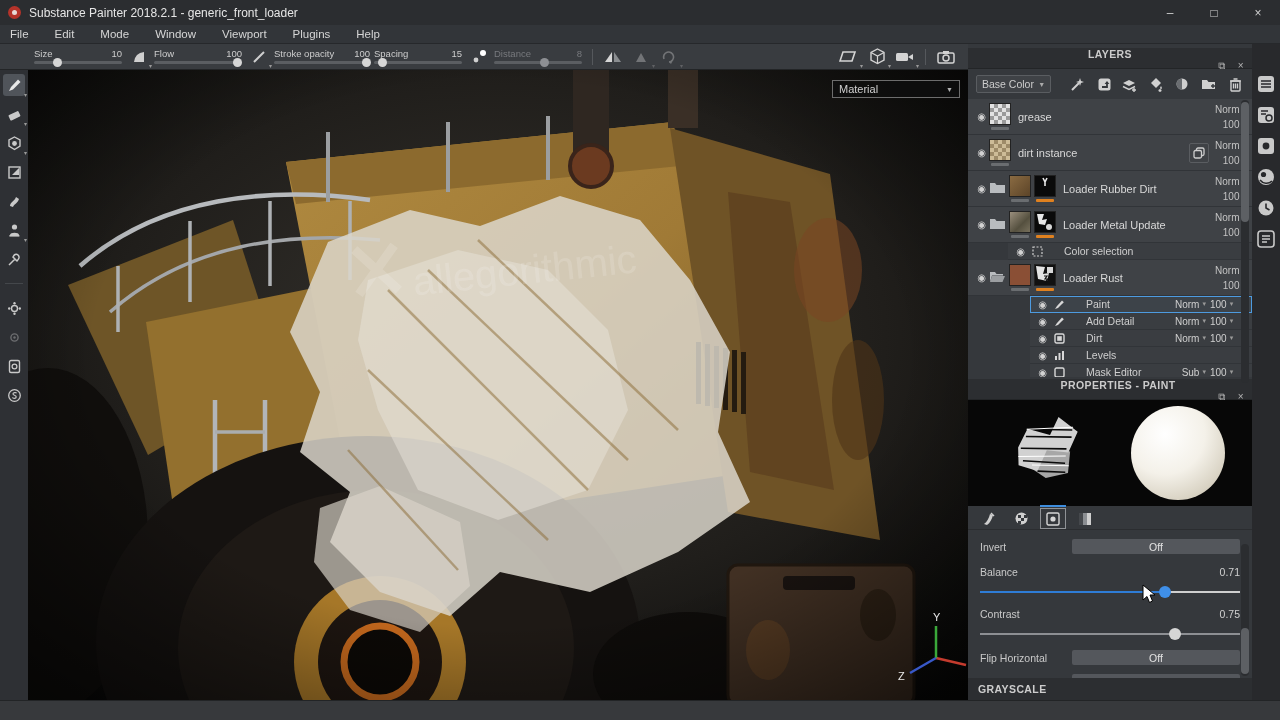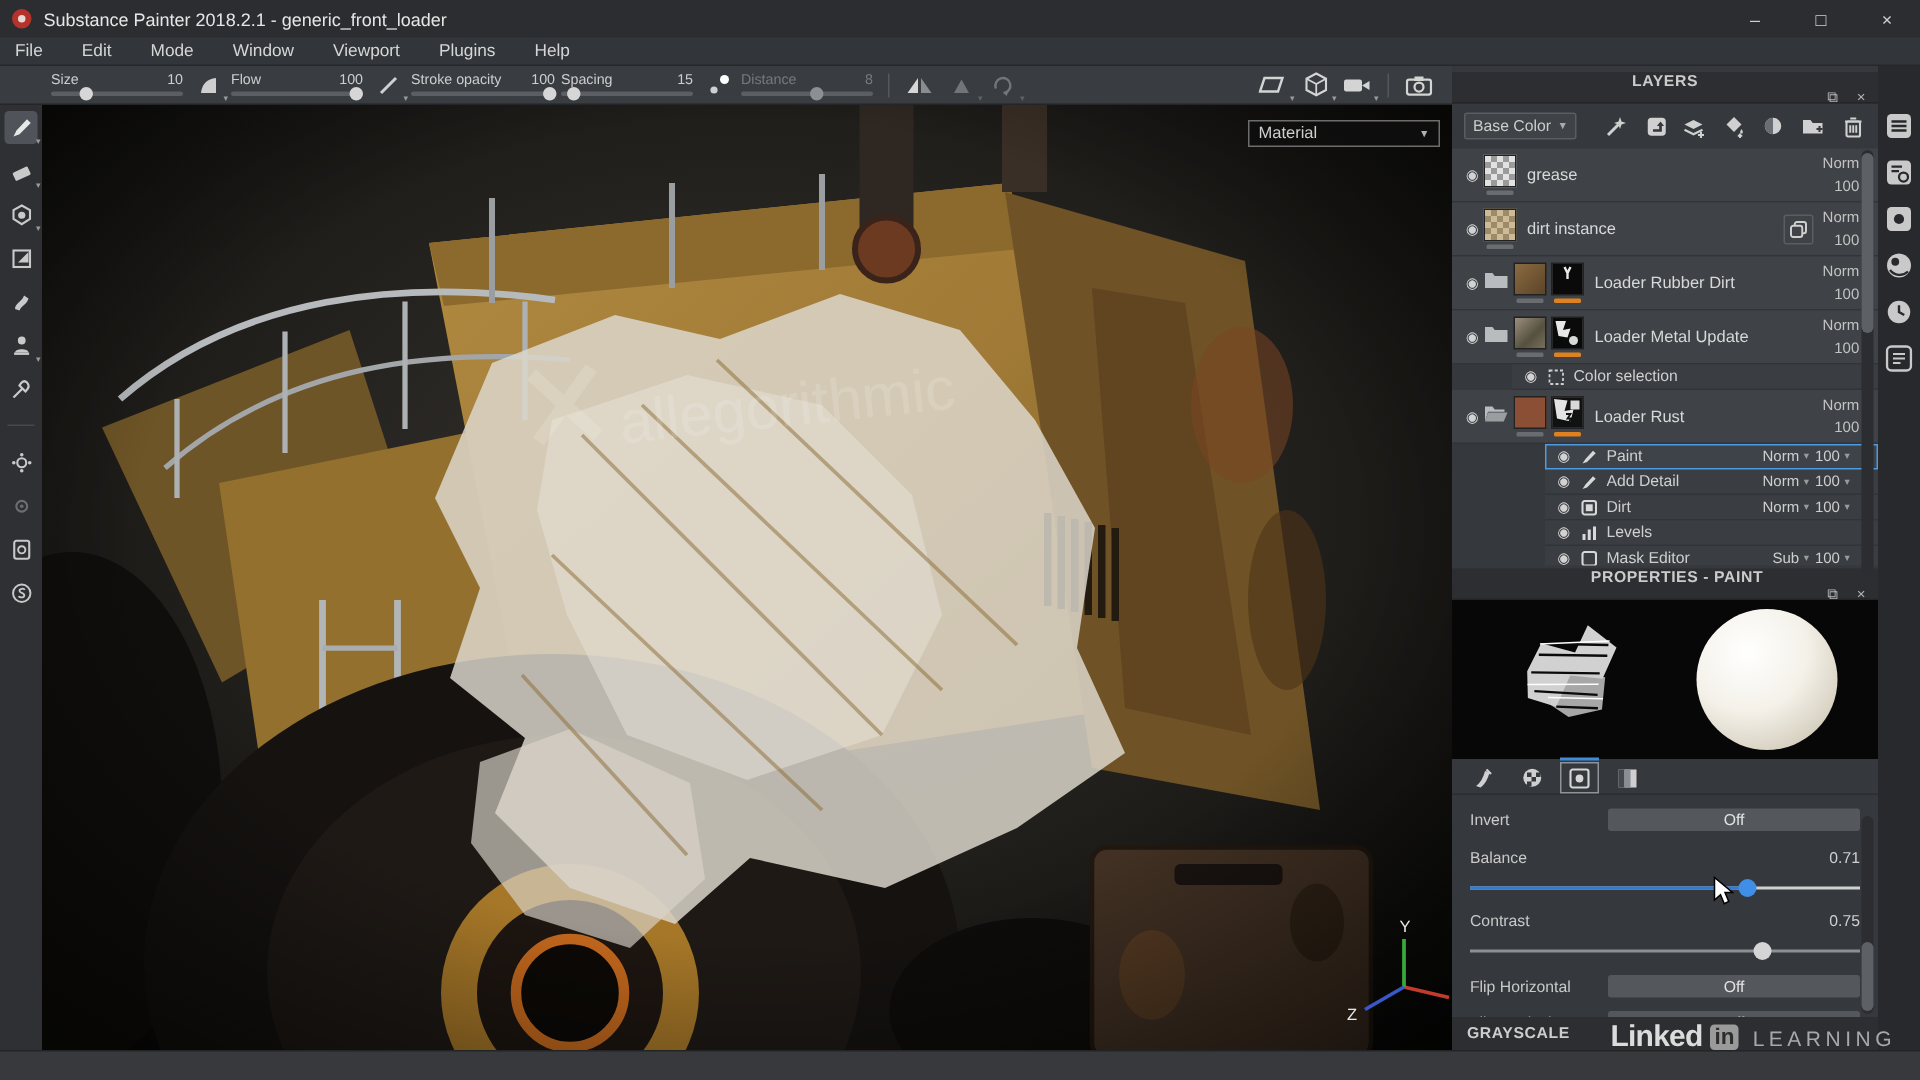--- a/index.html
+++ b/index.html
@@ -62,21 +62,21 @@
   .checker.tan{background-color:#cdbb97;background-image:linear-gradient(45deg,#9d8a68 25%,transparent 25%,transparent 75%,#9d8a68 75%),linear-gradient(45deg,#9d8a68 25%,transparent 25%,transparent 75%,#9d8a68 75%);}
   .lname{flex:1;font-size:11px;color:#d8d8d8;margin-left:4px;white-space:nowrap;overflow:hidden;}
   .lright{margin-left:auto;display:flex;flex-direction:column;align-items:flex-end;gap:4px;font-size:10px;color:#c3c3c3;flex:none;}
   .ddpair{display:flex;align-items:center;gap:3px;}
   .chev{font-size:7px;color:#9a9a9a;}
   .inst-btn{width:20px;height:20px;border:1px solid #5a5d61;border-radius:2px;display:flex;align-items:center;justify-content:center;margin-right:6px;flex:none;}
   .erow{height:17px;display:flex;align-items:center;background:#3a3d41;border-bottom:1px solid #313438;margin-left:62px;padding:0 5px;font-size:10px;color:#cfcfcf;}
   .erow.shallow{margin-left:40px;}
   .erow.selected{outline:1px solid #4d9be0;outline-offset:-1px;background:#3d4349;}
   .eicon{width:12px;display:flex;justify-content:center;margin-left:3px;flex:none;}
-  .ename{flex:1;margin-left:6px;font-size:10.5px;white-space:nowrap;overflow:hidden;}
+  .ename{flex:1;margin-left:21px;font-size:10.5px;white-space:nowrap;overflow:hidden;}
   .eright{display:flex;align-items:center;gap:4px;margin-left:auto;}
   .eclose{color:#909090;font-size:10px;margin-left:4px;}
   .clip{overflow:hidden;height:13px;}
   
   .previews{height:106px;background:#070707;display:flex;align-items:center;justify-content:space-around;padding:0 10px;}
   .sphere{width:94px;height:94px;border-radius:50%;background:radial-gradient(circle at 36% 30%,#ffffff 0%,#f4f1e9 45%,#d9d3c4 75%,#b9b2a0 100%);}
   .ptabs{height:24px;display:flex;align-items:flex-end;gap:6px;padding:0 8px;background:#35383c;border-bottom:1px solid #2b2d30;}
   .ptab{width:26px;height:21px;display:flex;align-items:center;justify-content:center;position:relative;}
   .ptab.sel{border:1px solid #8f9296;}
   .ptab.sel::before{content:"";position:absolute;left:-1px;top:-4px;width:26px;height:2px;background:#3e8ddd;}
@@ -870,25 +870,20 @@
     <span class="dock-ico">
         <svg width="18" height="18" viewBox="0 0 18 18">
           <rect x="1" y="1" width="16" height="16" rx="3" fill="none" stroke="#c9c9c9" stroke-width="1.6"></rect>
           <path d="M5 6 L13 6 M5 9 L13 9 M5 12 L10 12" stroke="#c9c9c9" stroke-width="1.4"></path>
         </svg>
       </span>
   </div>
 
   <div class="statusbar"></div>
 
-  <div class="brand">
-    <span class="linked">Linked</span>
-    <span class="inbox">in</span>
-    <span class="learning">LEARNING</span>
-  </div>
 
   <div class="cursor">
     <svg width="14" height="20" viewBox="0 0 14 20">
         <polygon points="1,1 1,16 5,12.5 7.5,18.5 10.5,17 8,11 13,11" fill="#ffffff" stroke="#000000" stroke-width="1"></polygon>
       </svg>
   </div>
 
 </div>
 
 </body></html>

